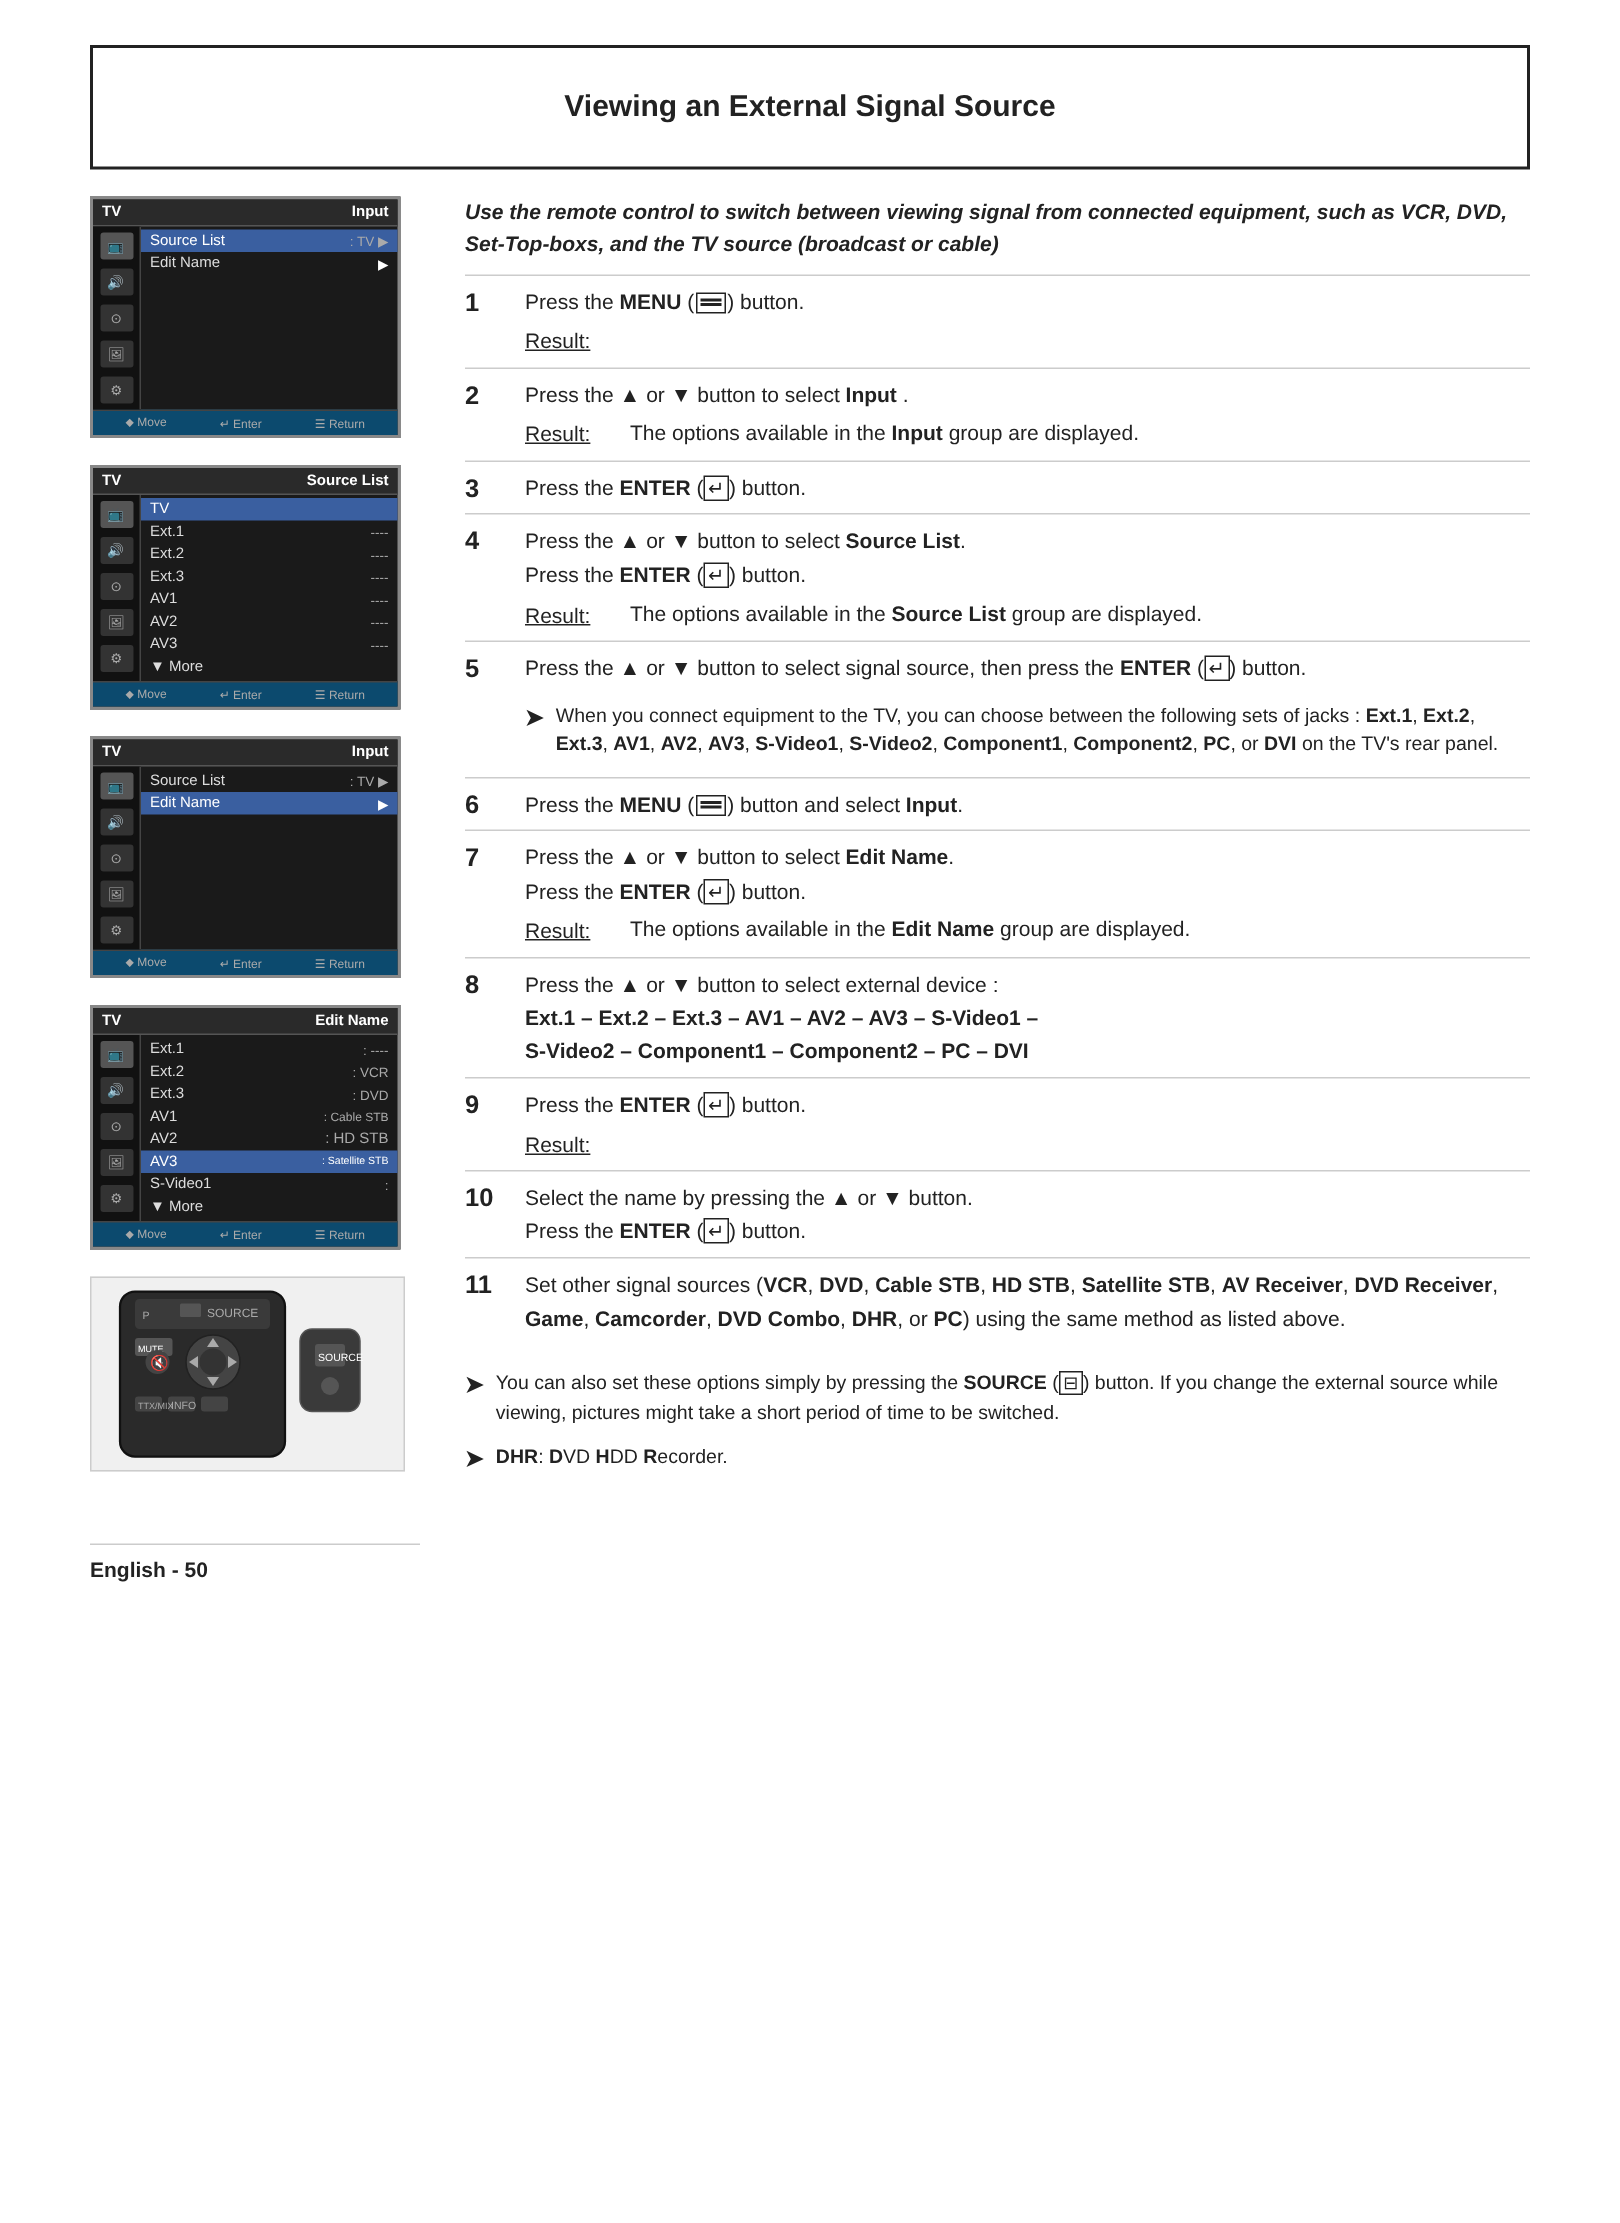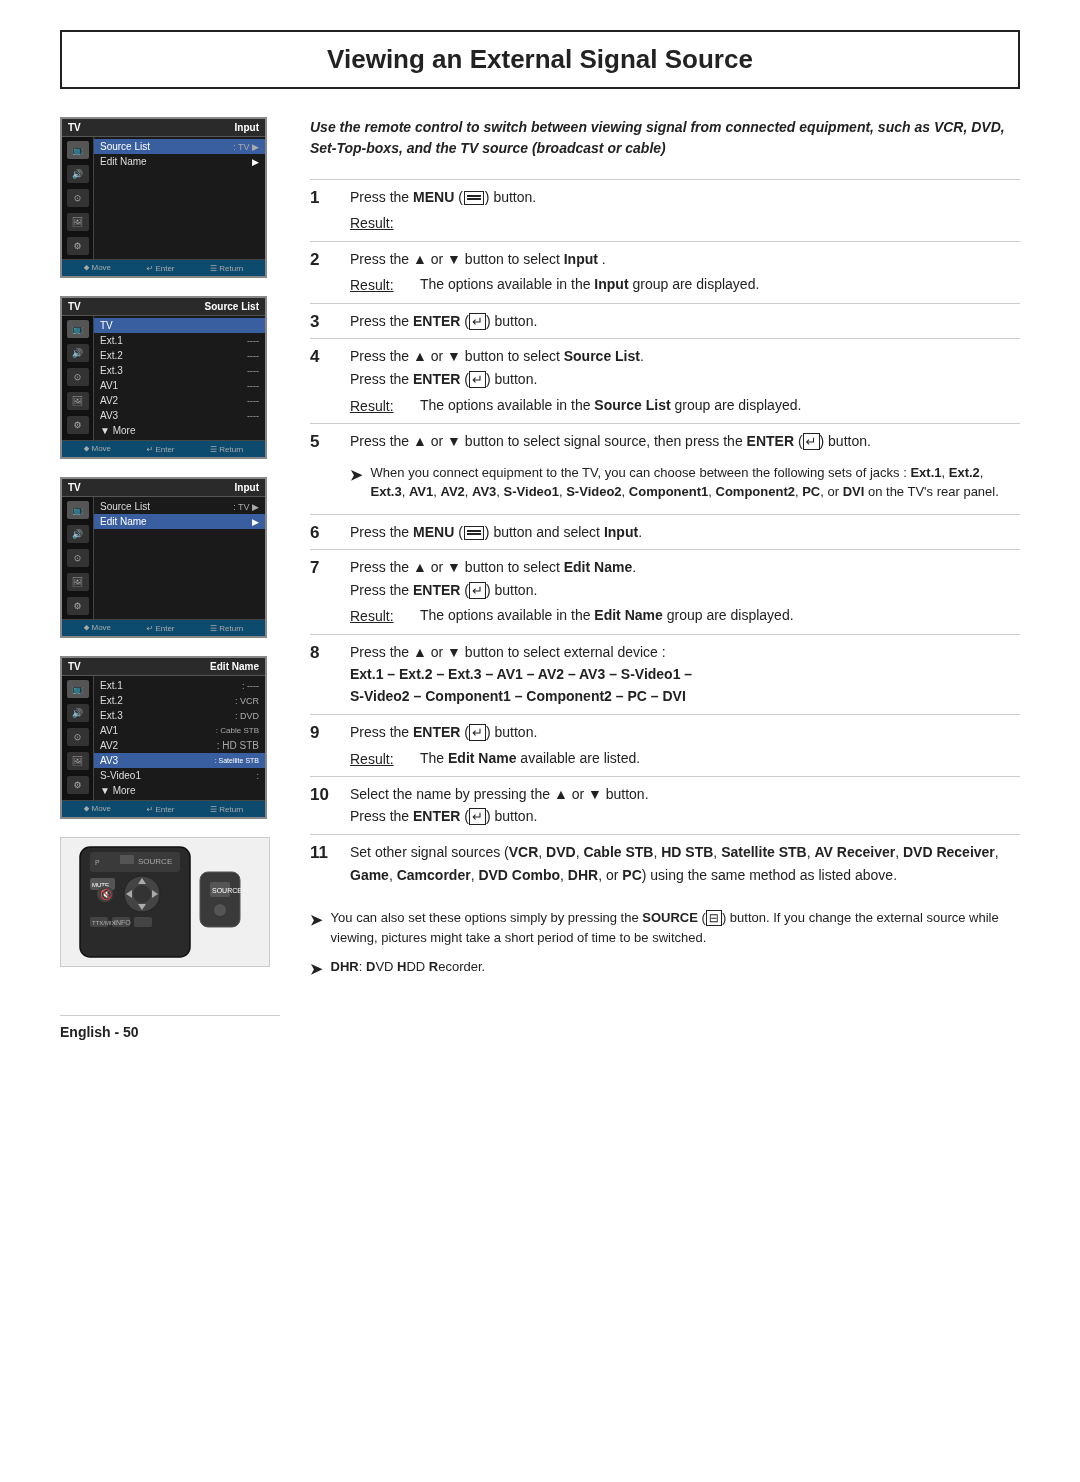--- a/index.html
+++ b/index.html
@@ -11,25 +11,25 @@
       color: #222;
       font-size: 15px;
     }
     .page {
       width: 1000px;
       margin: 0 auto;
       padding: 30px 20px 20px 20px;
     }
     .page-title {
       text-align: center;
-      font-size: 26px;
+      font-size: 20px;
       font-weight: bold;
       border: 2px solid #222;
-      padding: 12px 20px;
-      margin-bottom: 28px;
+      padding: 28px 20px;
+      margin-bottom: 18px;
     }
     .content {
       display: flex;
       gap: 30px;
     }
     .left-col {
       width: 220px;
       flex-shrink: 0;
       display: flex;
       flex-direction: column;
@@ -133,21 +133,21 @@
     .remote-svg {
       width: 190px;
       height: 120px;
     }
 
     
     .intro-text {
       font-style: italic;
       font-size: 14px;
       line-height: 1.5;
-      margin-bottom: 20px;
+      margin-bottom: 10px;
       font-weight: bold;
     }
     .arrow-note {
       display: flex;
       gap: 8px;
       align-items: flex-start;
       margin: 10px 0 6px 0;
       font-size: 13px;
       line-height: 1.5;
     }
@@ -518,21 +518,20 @@
           S-Video2 – Component1 – Component2 – PC – DVI</strong>
         </div>
       </div>
 
       <div class="step-block">
         <div class="step-num-cell"><strong>9</strong></div>
         <div class="step-detail">
           Press the <strong>ENTER</strong> (<span style="font-family:serif;font-size:13px;border:1px solid #222;padding:0 2px;">↵</span>) button.
           <div class="result-block">
             <span class="result-label-cell">Result:</span>
-            <span class="result-text">The <strong>Edit Name</strong> available are listed.</span>
           </div>
         </div>
       </div>
 
       <div class="step-block">
         <div class="step-num-cell"><strong>10</strong></div>
         <div class="step-detail">
           Select the name by pressing the ▲ or ▼ button.<br>
           Press the <strong>ENTER</strong> (<span style="font-family:serif;font-size:13px;border:1px solid #222;padding:0 2px;">↵</span>) button.
         </div>

